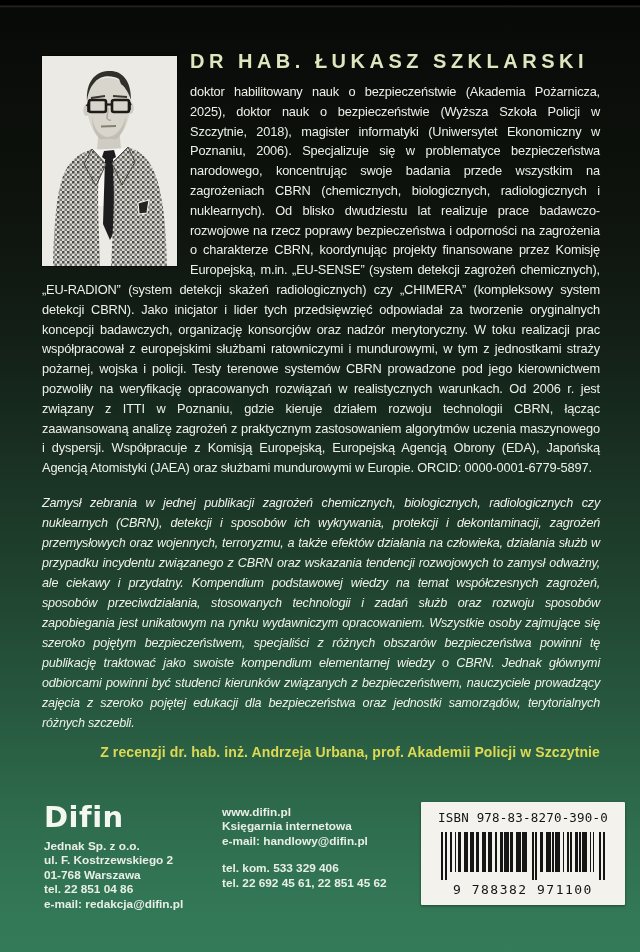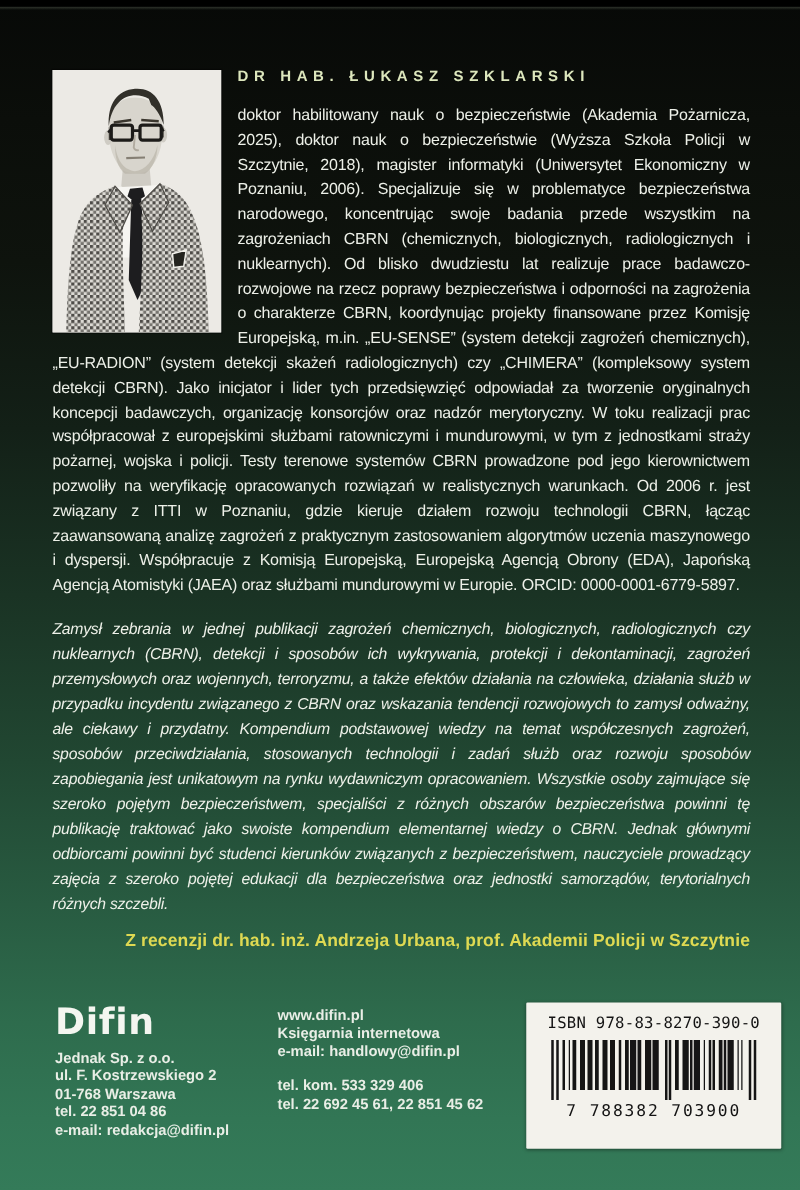--- a/index.html
+++ b/index.html
@@ -19,21 +19,21 @@
     background:linear-gradient(180deg,#000 0,#000 5px,rgba(150,160,140,.22) 6px,rgba(0,0,0,0) 8px);
     pointer-events:none;
   }
   .content{position:absolute;left:42px;right:40px;top:50px;}
   .photo-wrap{
     float:left;width:135px;height:210px;margin:6px 13px 12px 0;
     background:#eceae5;box-shadow:0 0 0 1px rgba(0,0,0,.35);
   }
   .author-name{
     margin:0 0 10px 0;
-    font-size:12px;font-weight:600;letter-spacing:4.5px;
+    font-size:20px;font-weight:600;letter-spacing:4.5px;
     color:#dde7bd;line-height:22px;white-space:nowrap;
   }
   .bio{
     margin:0;font-size:12.8px;line-height:19.8px;letter-spacing:-0.15px;
     color:#edf0e8;text-align:justify;
   }
   .quote{
     margin:15px 0 0 0;font-style:italic;font-size:12.6px;line-height:20px;
     letter-spacing:-0.2px;color:#eef1e9;text-align:justify;
   }
@@ -53,21 +53,21 @@
   .logo{
     font-family:"DejaVu Sans","Liberation Sans",sans-serif;
     font-size:29px;font-weight:900;letter-spacing:0.5px;
     color:#f4f6f0;line-height:30px;margin-bottom:7px;
   }
   .small-line{font-size:11.8px;line-height:14.4px;font-weight:600;}
   .shop-col{width:198px;flex:0 0 auto;margin-left:6px;margin-top:3px;}
   .col-gap{height:13px;}
   .isbn-box{
     margin-left:auto;width:204px;box-sizing:border-box;
-    background:#f3f2ec;padding:8px 6px 22px 6px;border-radius:1px;
+    background:#f3f2ec;padding:8px 6px 8px 6px;border-radius:1px;
     display:flex;flex-direction:column;align-items:center;
     box-shadow:0 1px 3px rgba(0,0,0,.4);
   }
   .isbn-label{
     font-family:"DejaVu Sans Mono",monospace;font-size:12.5px;
     color:#141414;letter-spacing:0.2px;white-space:nowrap;margin-bottom:7px;
   }
   .bars{height:48px;display:flex;align-items:flex-start;}
   .bars .bar{background:#151515;flex:0 0 auto;}
   .bars .gap{flex:0 0 auto;}
@@ -229,18 +229,18 @@
           <div class="gap" style="width: 3px;"></div>
           <div class="bar" style="width: 1.5px; height: 40px;"></div>
           <div class="gap" style="width: 1.5px;"></div>
           <div class="bar" style="width: 1.5px; height: 40px;"></div>
           <div class="gap" style="width: 3px;"></div>
           <div class="gap" style="width: 1.5px;"></div>
           <div class="bar" style="width: 1.95px; height: 48px;"></div>
           <div class="gap" style="width: 1.95px;"></div>
           <div class="bar" style="width: 1.95px; height: 48px;"></div>
         </div>
-      <div class="barcode-number">7 788382 703900</div>
+      <div class="barcode-number">9 788382 971100</div>
     </div>
 
   </div>
 
 </div>
 
 </body></html>

